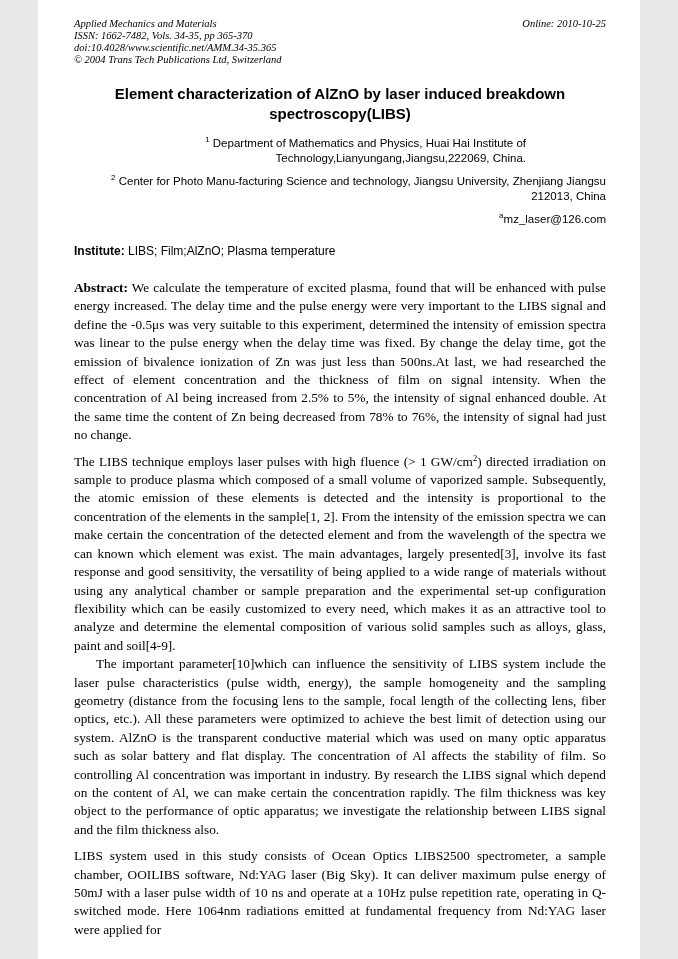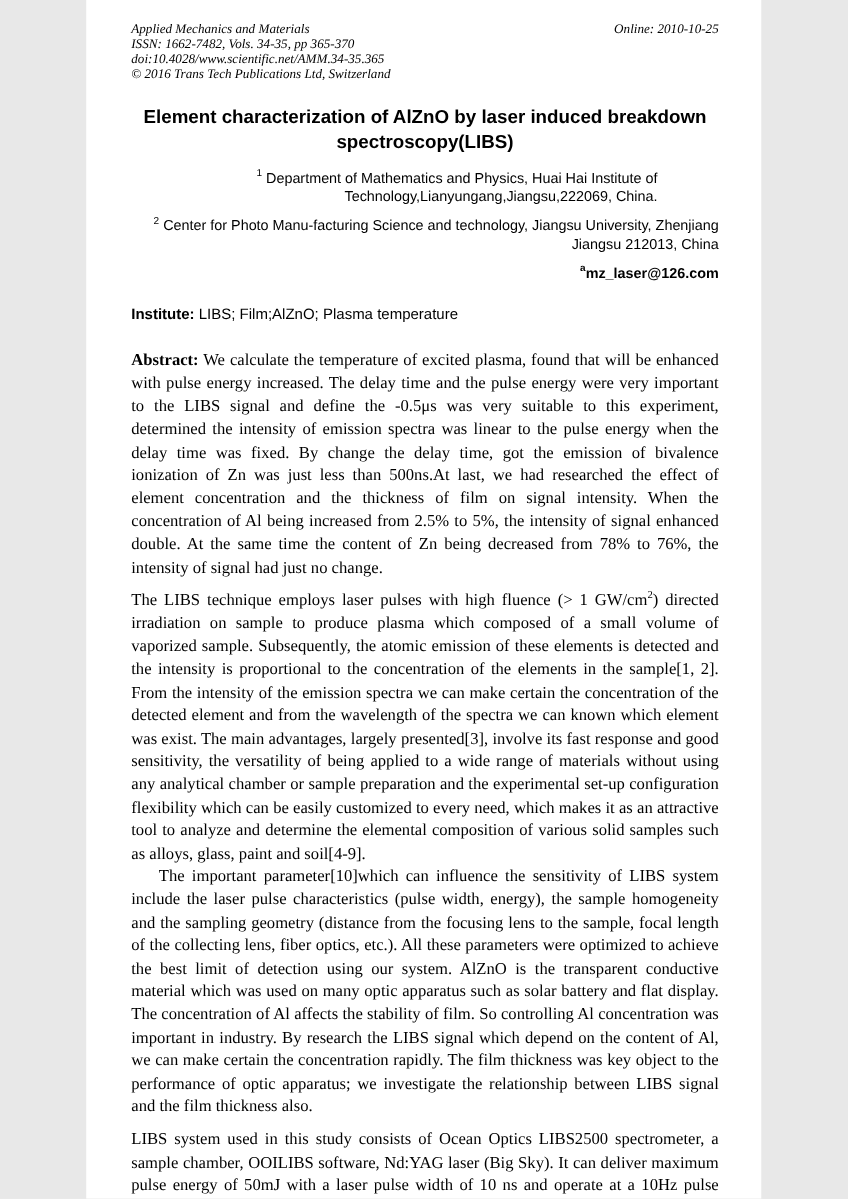--- a/index.html
+++ b/index.html
@@ -1,17 +1,17 @@
 <!DOCTYPE html>
 <html lang="en"><head>
 <meta charset="utf-8">
 <style>
   html,body{margin:0;padding:0;background:#e8e8e8;}
   .page{
-    width:540px;height:959px;margin:0 auto;background:#ffffff;color:#000000;
+    width:602px;height:959px;margin:0 auto;background:#ffffff;color:#000000;
     box-sizing:border-box;padding:18px 34px 0 36px;overflow:hidden;
     font-family:"Liberation Serif",serif;
   }
   
   .hdr{display:flex;justify-content:space-between;align-items:flex-start;}
   .hdr-left div, .hdr-right{
     font-family:"Liberation Serif",serif;font-style:italic;
     font-size:10.5px;line-height:12px;white-space:nowrap;
   }
   
@@ -27,21 +27,21 @@
   }
   .authors sup{font-size:9px;line-height:0;}
   
   .aff{
     text-align:right;font-family:"Liberation Sans",sans-serif;
     font-size:11.5px;line-height:15px;
   }
   .aff sup{font-size:8px;line-height:0;}
   .aff1{margin:12px auto 0 auto;max-width:372px;}
   .aff2{margin:8px auto 0 auto;}
-  .email{margin:8px auto 0 auto;font-weight:bold;}
+  .email{margin:8px auto 0 auto;}
   
   .keywords{
     margin-top:16px;font-family:"Liberation Sans",sans-serif;
     font-size:12px;line-height:16px;
   }
   .keywords b{font-weight:bold;}
   
   .para{
     font-size:13.3px;line-height:18.4px;text-align:justify;margin:0;
   }
@@ -57,21 +57,21 @@
 </head>
 <body>
 
 <div class="page">
 
   <div class="hdr">
     <div class="hdr-left">
       <div>Applied Mechanics and Materials</div>
       <div>ISSN: 1662-7482, Vols. 34-35, pp 365-370</div>
       <div>doi:10.4028/www.scientific.net/AMM.34-35.365</div>
-      <div>© 2016 Trans Tech Publications Ltd, Switzerland</div>
+      <div>© 2004 Trans Tech Publications Ltd, Switzerland</div>
     </div>
     <div class="hdr-right">Online: 2010-10-25</div>
   </div>
 
   <div class="title">Element characterization of AlZnO by laser induced breakdown spectroscopy(LIBS)</div>
 
 
   <div class="aff aff1"><sup>1</sup><span> Department of Mathematics and Physics, Huai Hai Institute of Technology,Lianyungang,Jiangsu,222069, China.</span></div>
 
   <div class="aff aff2"><sup>2</sup><span> Center for Photo Manu-facturing Science and technology, Jiangsu University, Zhenjiang Jiangsu 212013, China</span></div>

